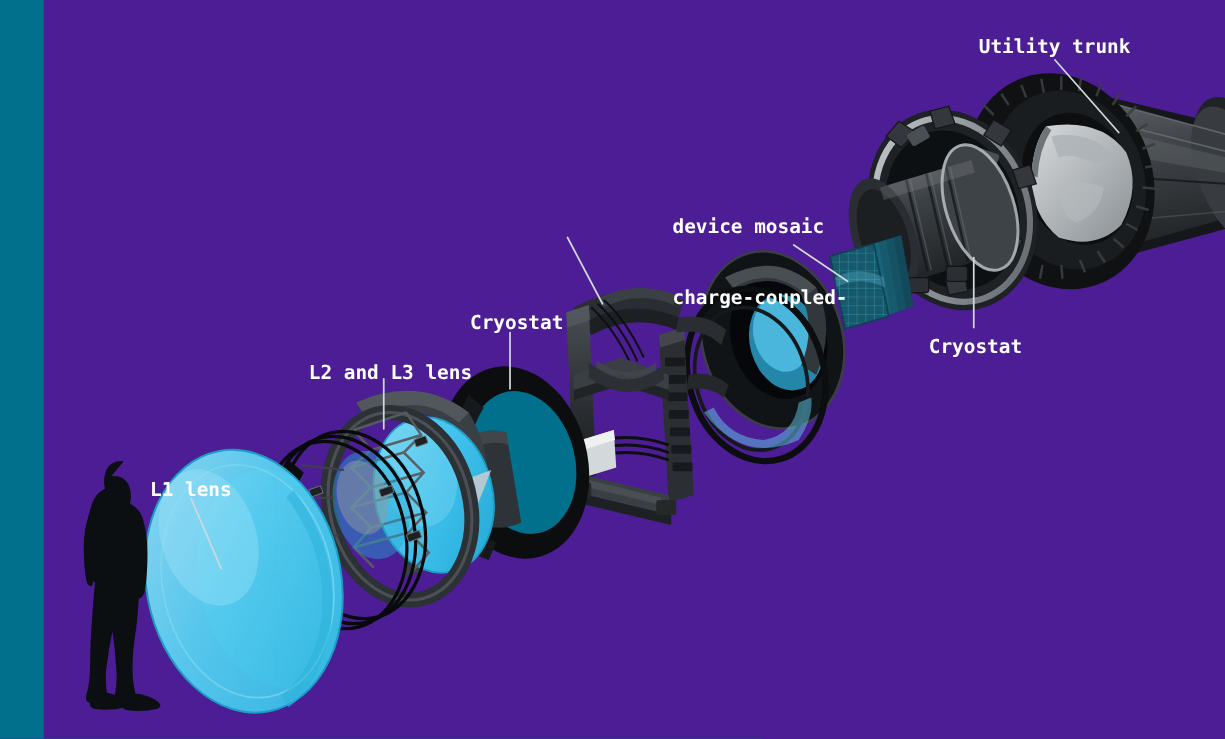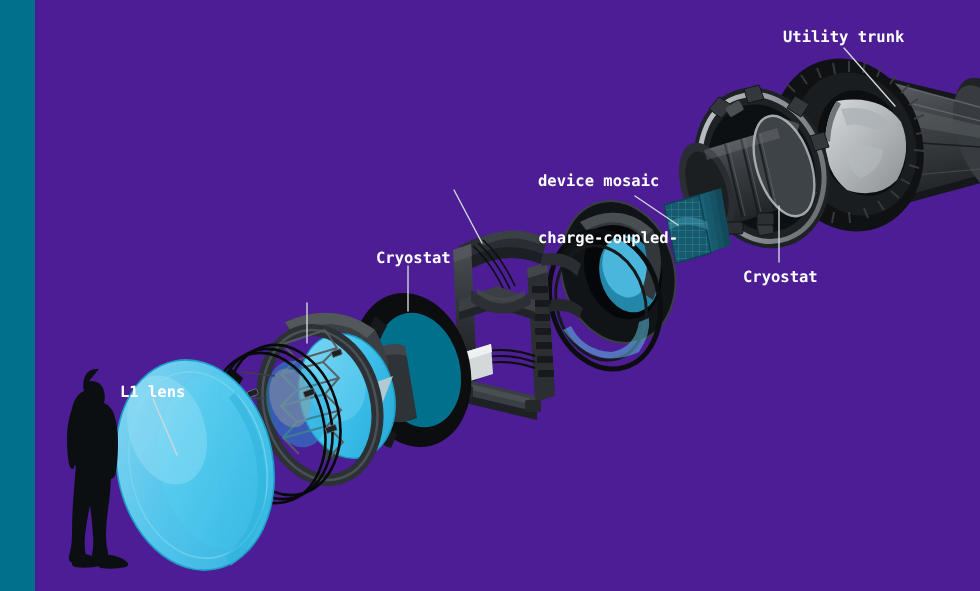--- a/index.html
+++ b/index.html
@@ -403,16 +403,17 @@
 <div class="lbl" style="left: 503px; top: 134px; color: rgb(255, 255, 255);">
   <div>device mosaic</div>
   <div>charge-coupled-</div>
 </div>
 
 
 <div class="lbl" style="left: 708px; top: 268px; color: rgb(255, 255, 255); text-align: right;">Cryostat</div>
 
 <div class="lbl" style="left: 341px; top: 249px; color: rgb(255, 255, 255);">Cryostat</div>
 
+<div class="lbl" style="left: 212px; top: 289px; color: rgb(255, 255, 255);">L2 and L3 lens</div>
 
 <div class="lbl" style="left: 85px; top: 383px; color: rgb(255, 255, 255);">L1 lens</div>
 
 </div>
 
 </body></html>

